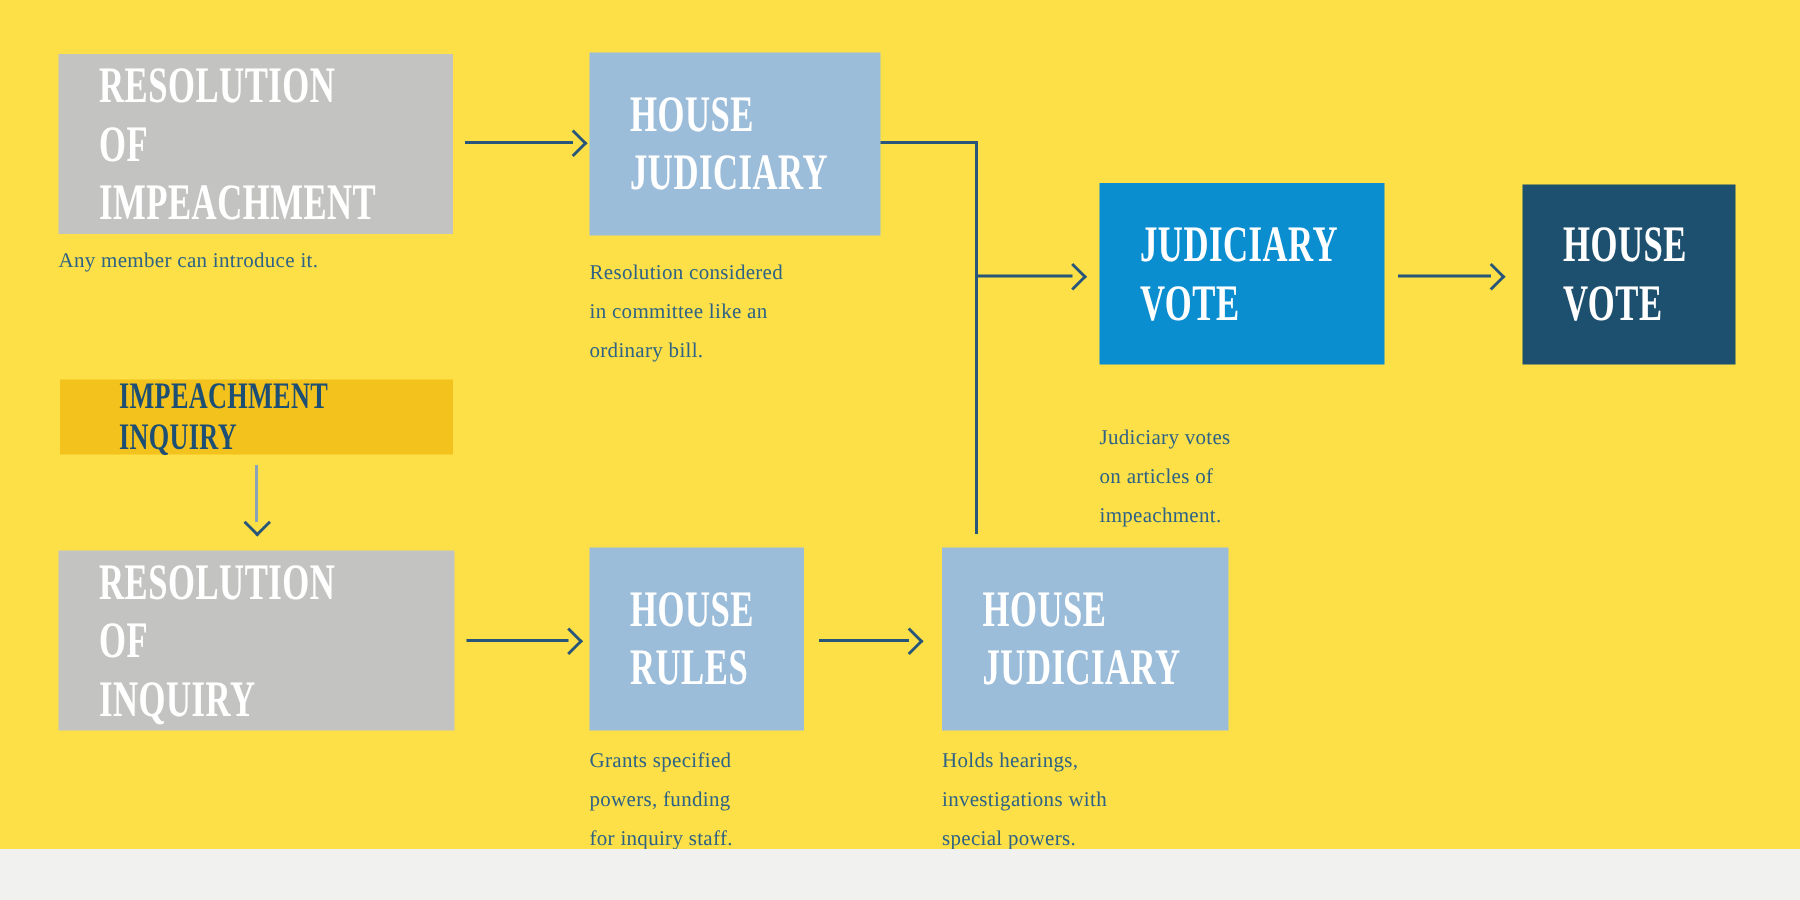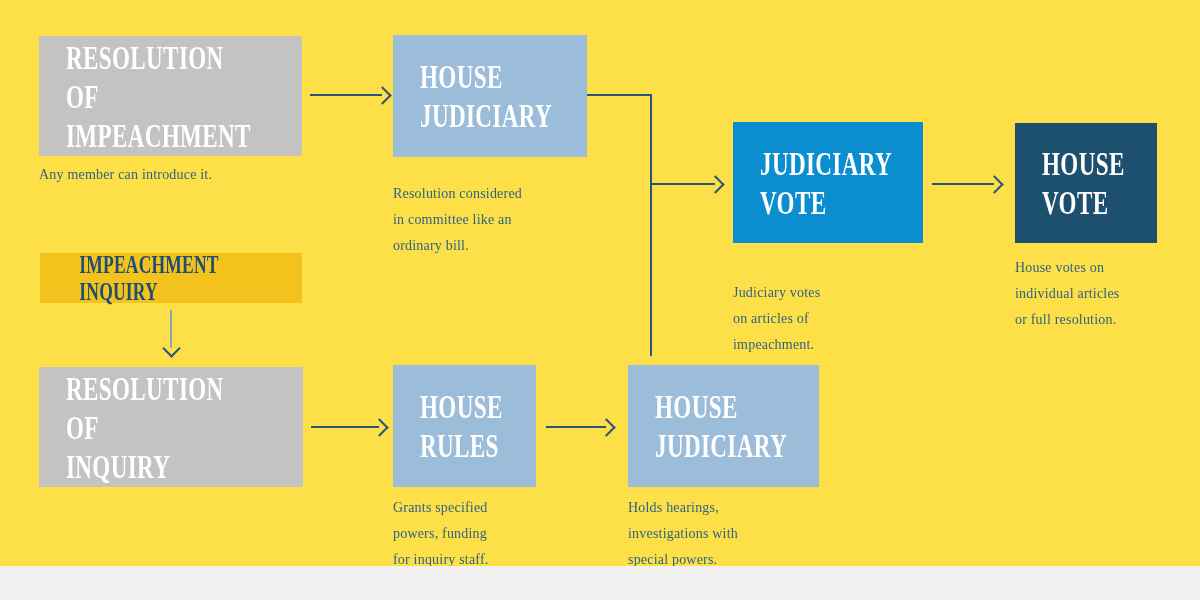--- a/index.html
+++ b/index.html
@@ -46,39 +46,36 @@
   <div class="node gray pad" style="left:39px; top:36px; width:236px; height:120px;">
     <span class="lbl">RESOLUTION OF
 IMPEACHMENT</span>
   </div>
   <div class="caption" style="left:39px; top:162px; width:300px;">Any member can introduce it.</div>
 
   <div class="node lblue pad" style="left:393px; top:35px; width:167px; height:122px;">
     <span class="lbl">HOUSE
 JUDICIARY</span>
   </div>
-  <div class="caption" style="left:393px; top:170px; width:230px;margin-top:11px;">Resolution considered
+  <div class="caption" style="left:393px; top:170px; width:230px;">Resolution considered
 in committee like an
 ordinary bill.</div>
 
   <div class="node bblue pad" style="left:733px; top:122px; width:163px; height:121px;">
     <span class="lbl">JUDICIARY
 VOTE</span>
   </div>
   <div class="caption" style="left:733px; top:255px; width:210px;margin-top:25px;">Judiciary votes
 on articles of
 impeachment.</div>
 
   <div class="node dblue pad" style="left:1015px; top:123px; width:115px; height:120px;">
     <span class="lbl">HOUSE
 VOTE</span>
   </div>
-  <div class="caption" style="left:1015px; top:255px; width:185px;">House votes on
-individual articles
-or full resolution.</div>
 
   <div class="node yellow" style="left:40px; top:253px; width:262px; height:50px;">
     <span class="lbl">IMPEACHMENT INQUIRY</span>
   </div>
 
   <div class="node gray pad" style="left:39px; top:367px; width:237px; height:120px;">
     <span class="lbl">RESOLUTION OF
 INQUIRY</span>
   </div>
 

